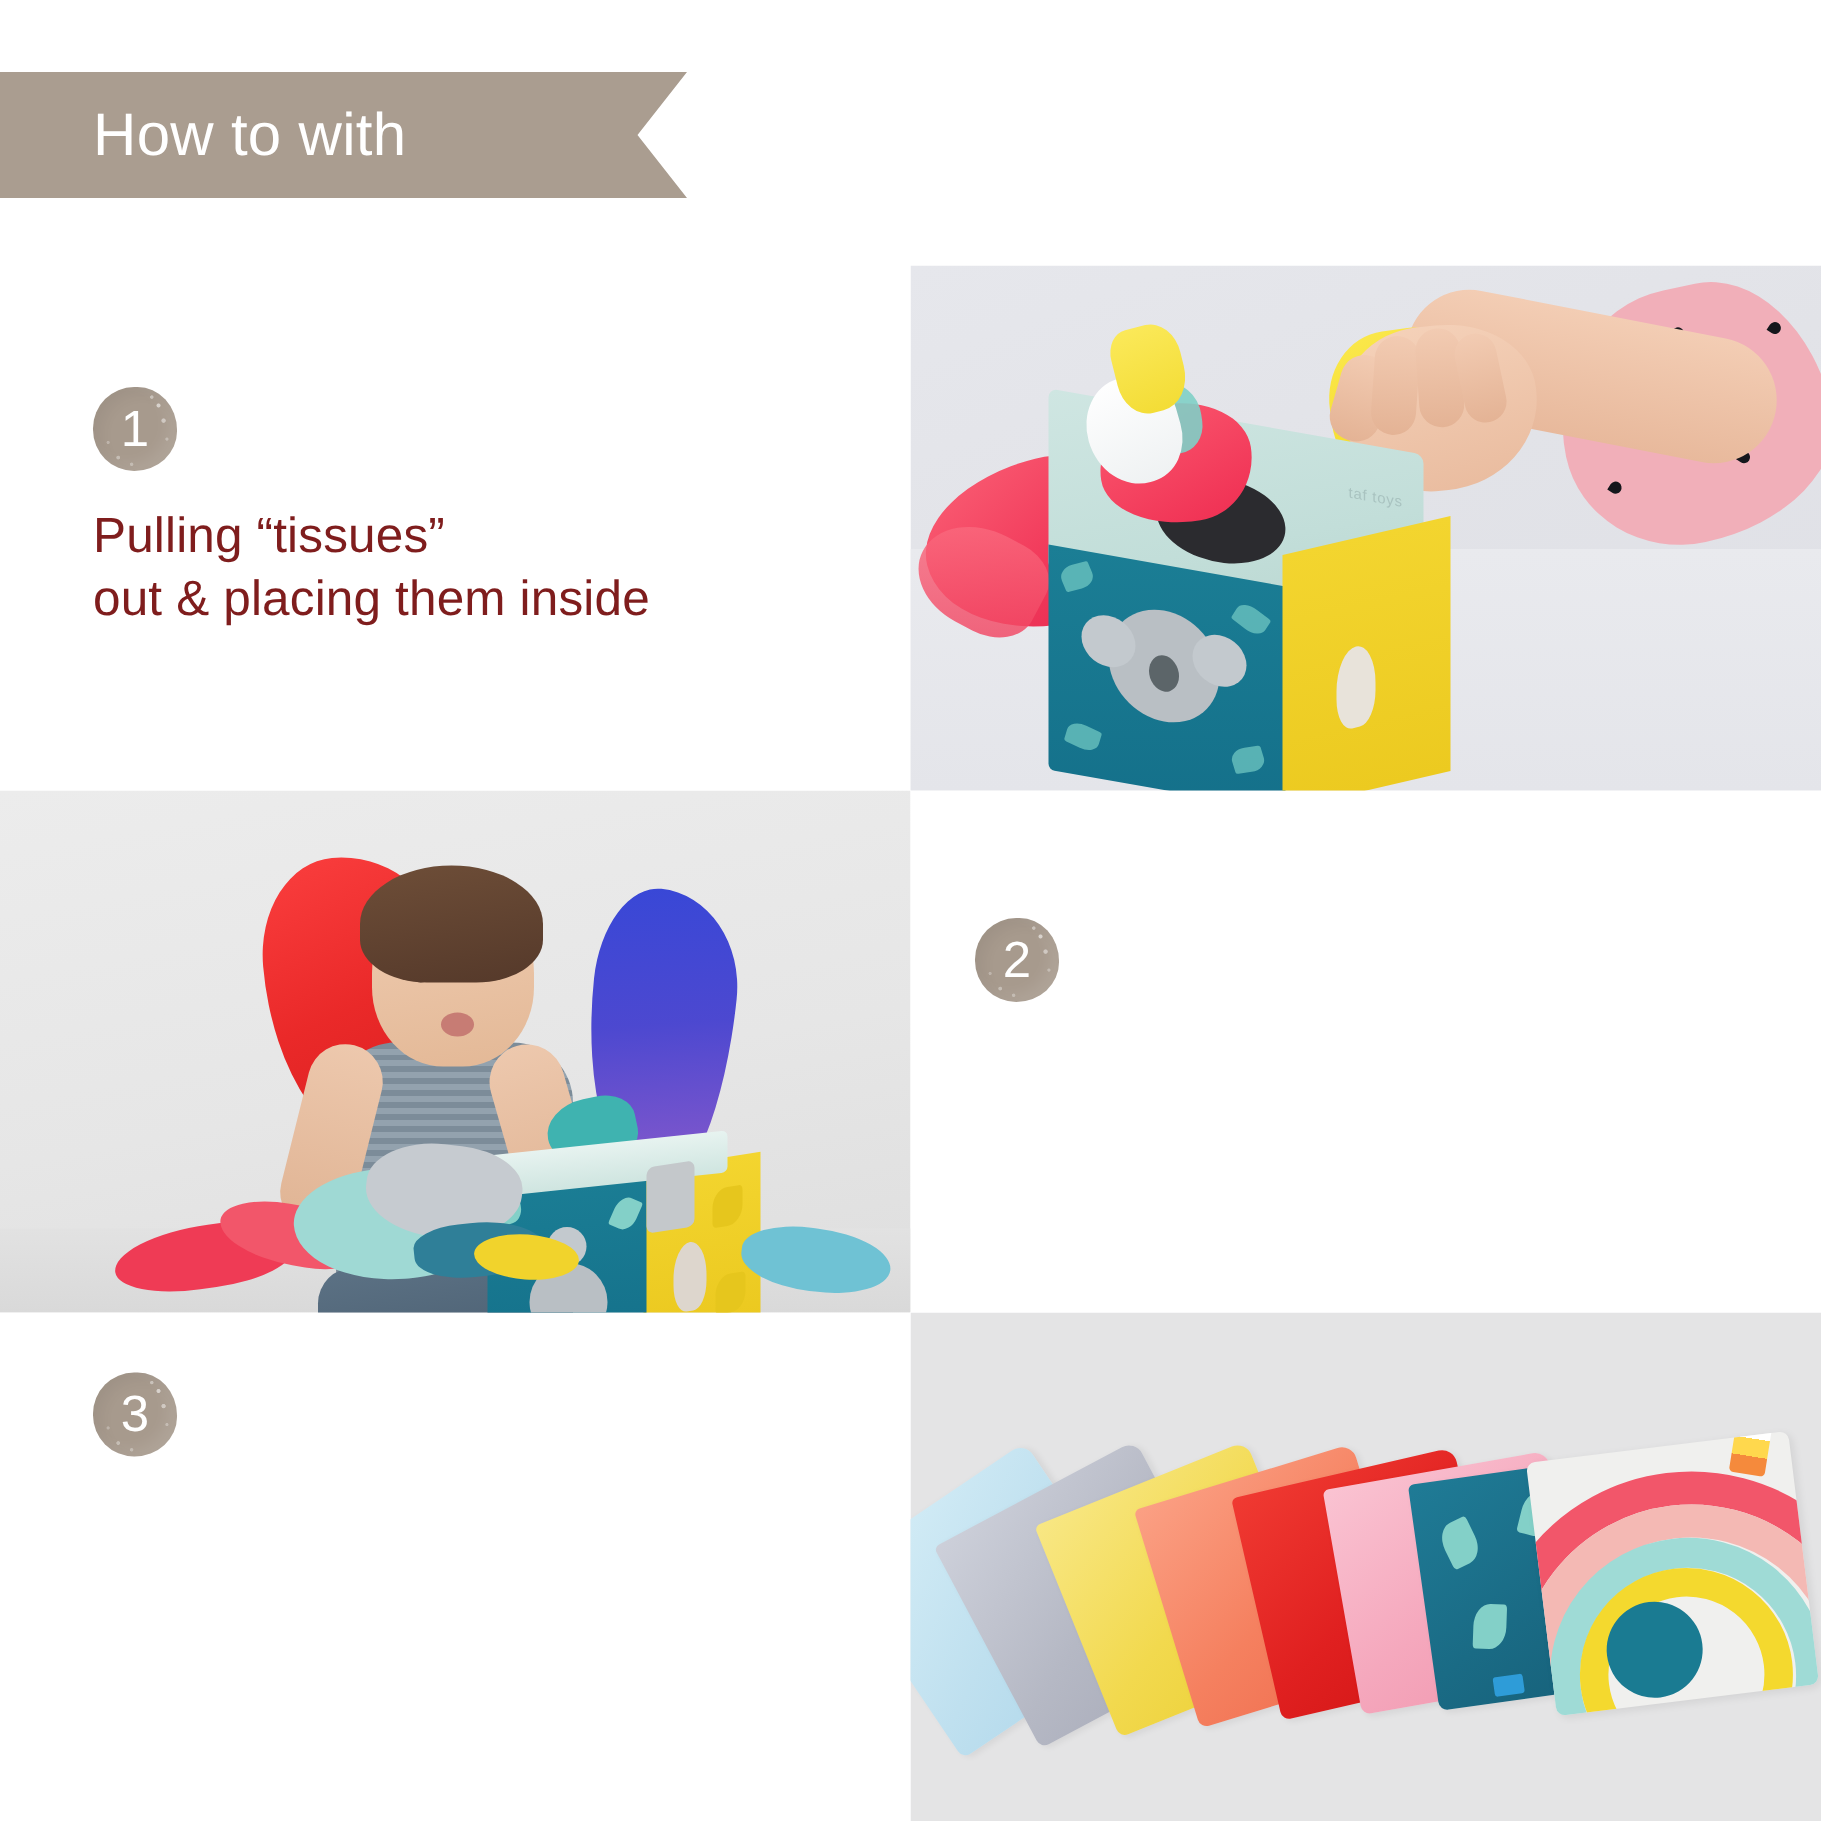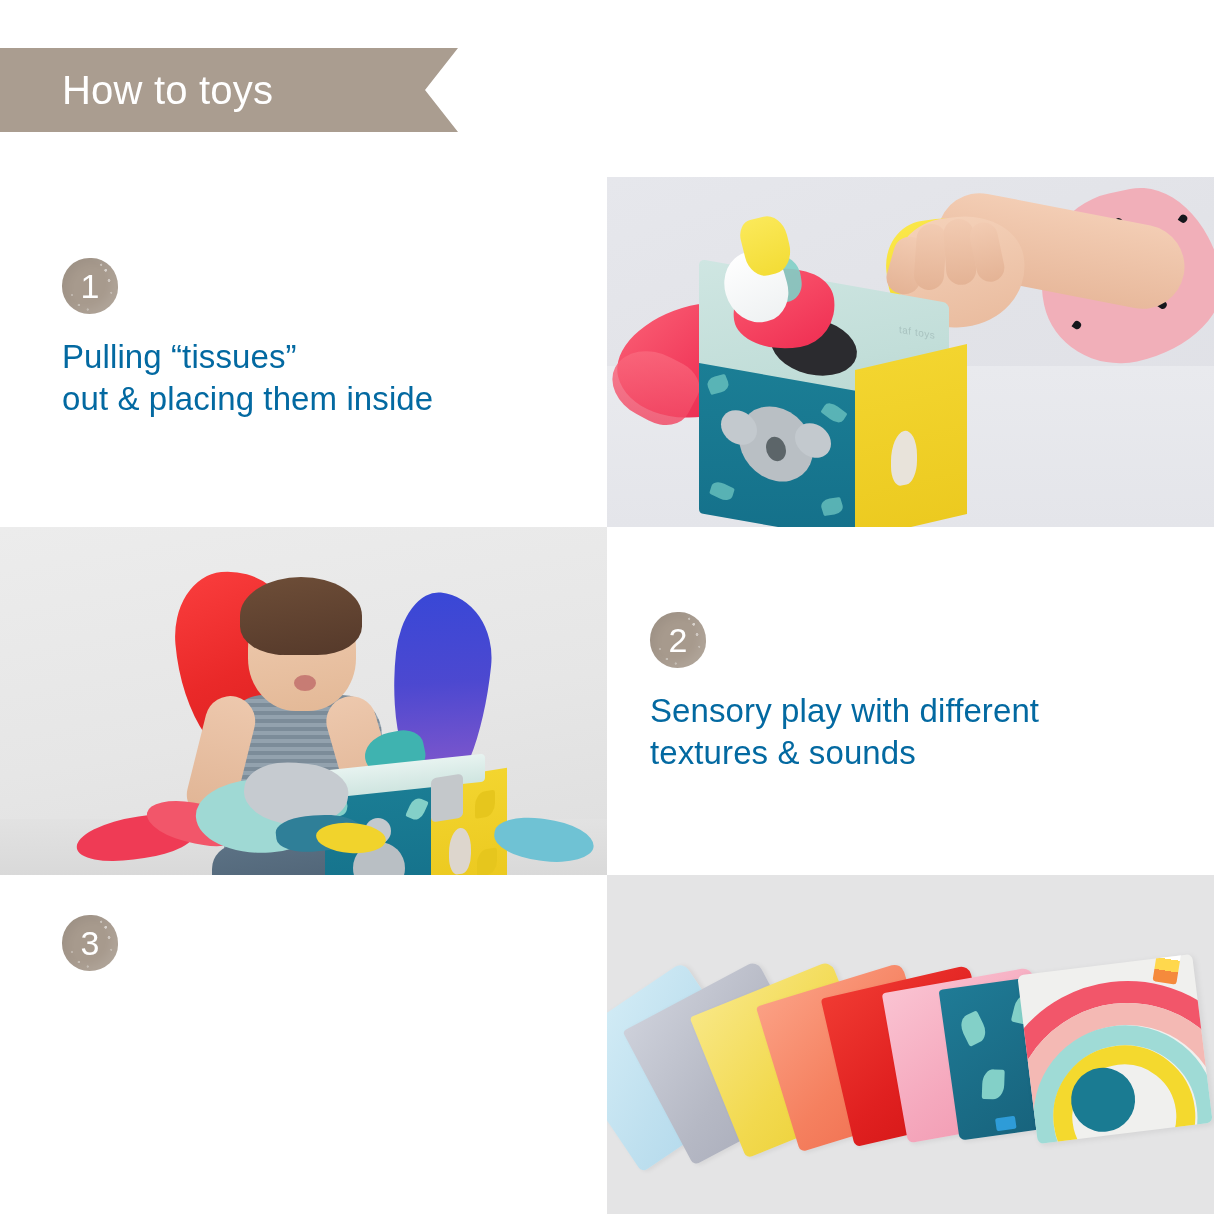--- a/index.html
+++ b/index.html
@@ -57,21 +57,21 @@
       radial-gradient(circle at 70% 12%, rgba(255,255,255,.40) 0 .9px, transparent 1.4px),
       radial-gradient(circle at 30% 84%, rgba(255,255,255,.35) 0 1px, transparent 1.5px),
       radial-gradient(circle at 46% 92%, rgba(255,255,255,.30) 0 .9px, transparent 1.4px),
       radial-gradient(circle at 18% 66%, rgba(255,255,255,.28) 0 .8px, transparent 1.3px),
       radial-gradient(circle at 88% 62%, rgba(255,255,255,.30) 0 .8px, transparent 1.3px);
   }
   .badge span{position:relative;z-index:2;}
 
   .step-text{
     margin-top:22px;
-    color:#0369a1;
+    color:#7f1d1d;
     font-size:33px;line-height:1.28;font-weight:400;letter-spacing:.1px;
     white-space:pre-line;
   }
 
   
   .photo1{position:absolute;inset:0;background:linear-gradient(160deg,#e6e7ec 0%,#e2e3e8 45%,#dfe0e6 100%);}
   .p1-table{position:absolute;left:0;bottom:0;width:100%;height:46%;
     background:linear-gradient(180deg,#e9eaee 0%,#e4e5ea 100%);}
   
   .p1-sleeve{position:absolute;right:-6px;top:14px;width:180px;height:170px;
@@ -195,21 +195,21 @@
     border-radius:3px;transform:rotate(16deg);}
   .tag-blue{position:absolute;width:20px;height:13px;background:#2e9cd8;border-radius:2px;}
   .leafm{position:absolute;background:#83d0c8;border-radius:50% 10% 50% 10%;}
 </style>
 </head>
 <body>
 
 <div class="page">
 
   <div class="ribbon">
-    <div class="ribbon-title">How to toys</div>
+    <div class="ribbon-title">How to with</div>
   </div>
 
   <div class="cell c-text1">
     <div class="step step1">
       <div class="badge">
         <span>1</span>
       </div>
       <div class="step-text">Pulling “tissues”
 out &amp; placing them inside</div>
     </div>
@@ -317,22 +317,20 @@
         <i style="position:absolute;left:494px;top:292px;width:100px;height:42px;background:#6fc2d4;border-radius:46% 54% 50% 50%;transform:rotate(7deg)"></i>
       </div>
     </div>
   </div>
 
   <div class="cell c-text2">
     <div class="step step2">
       <div class="badge">
         <span>2</span>
       </div>
-      <div class="step-text">Sensory play with different
-textures &amp; sounds</div>
     </div>
   </div>
 
   <div class="cell c-text3">
     <div class="step step3">
       <div class="badge">
         <span>3</span>
       </div>
     </div>
   </div>

